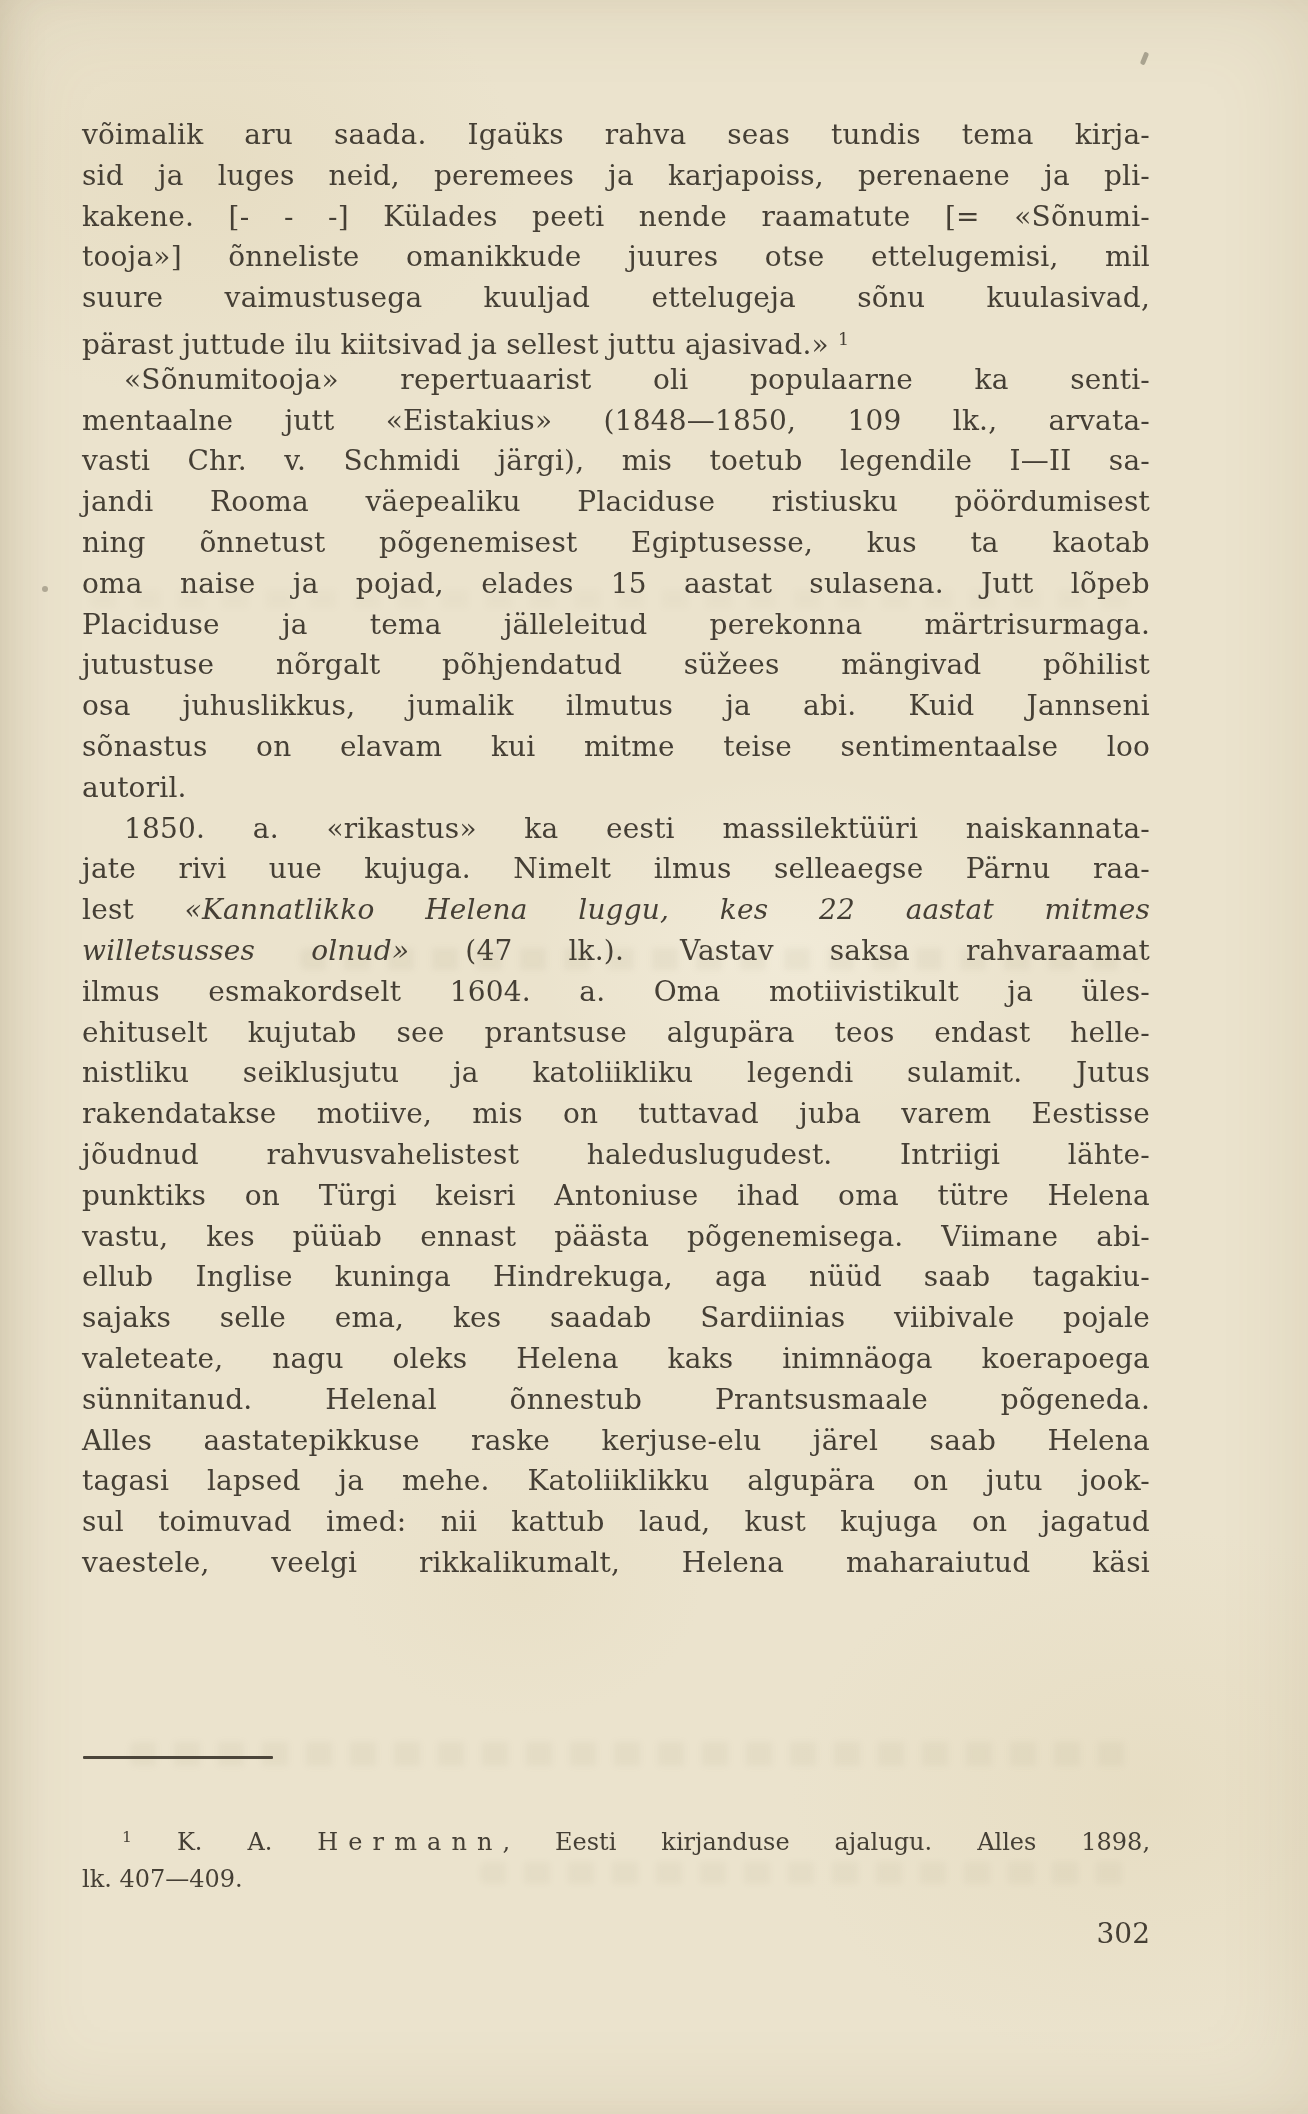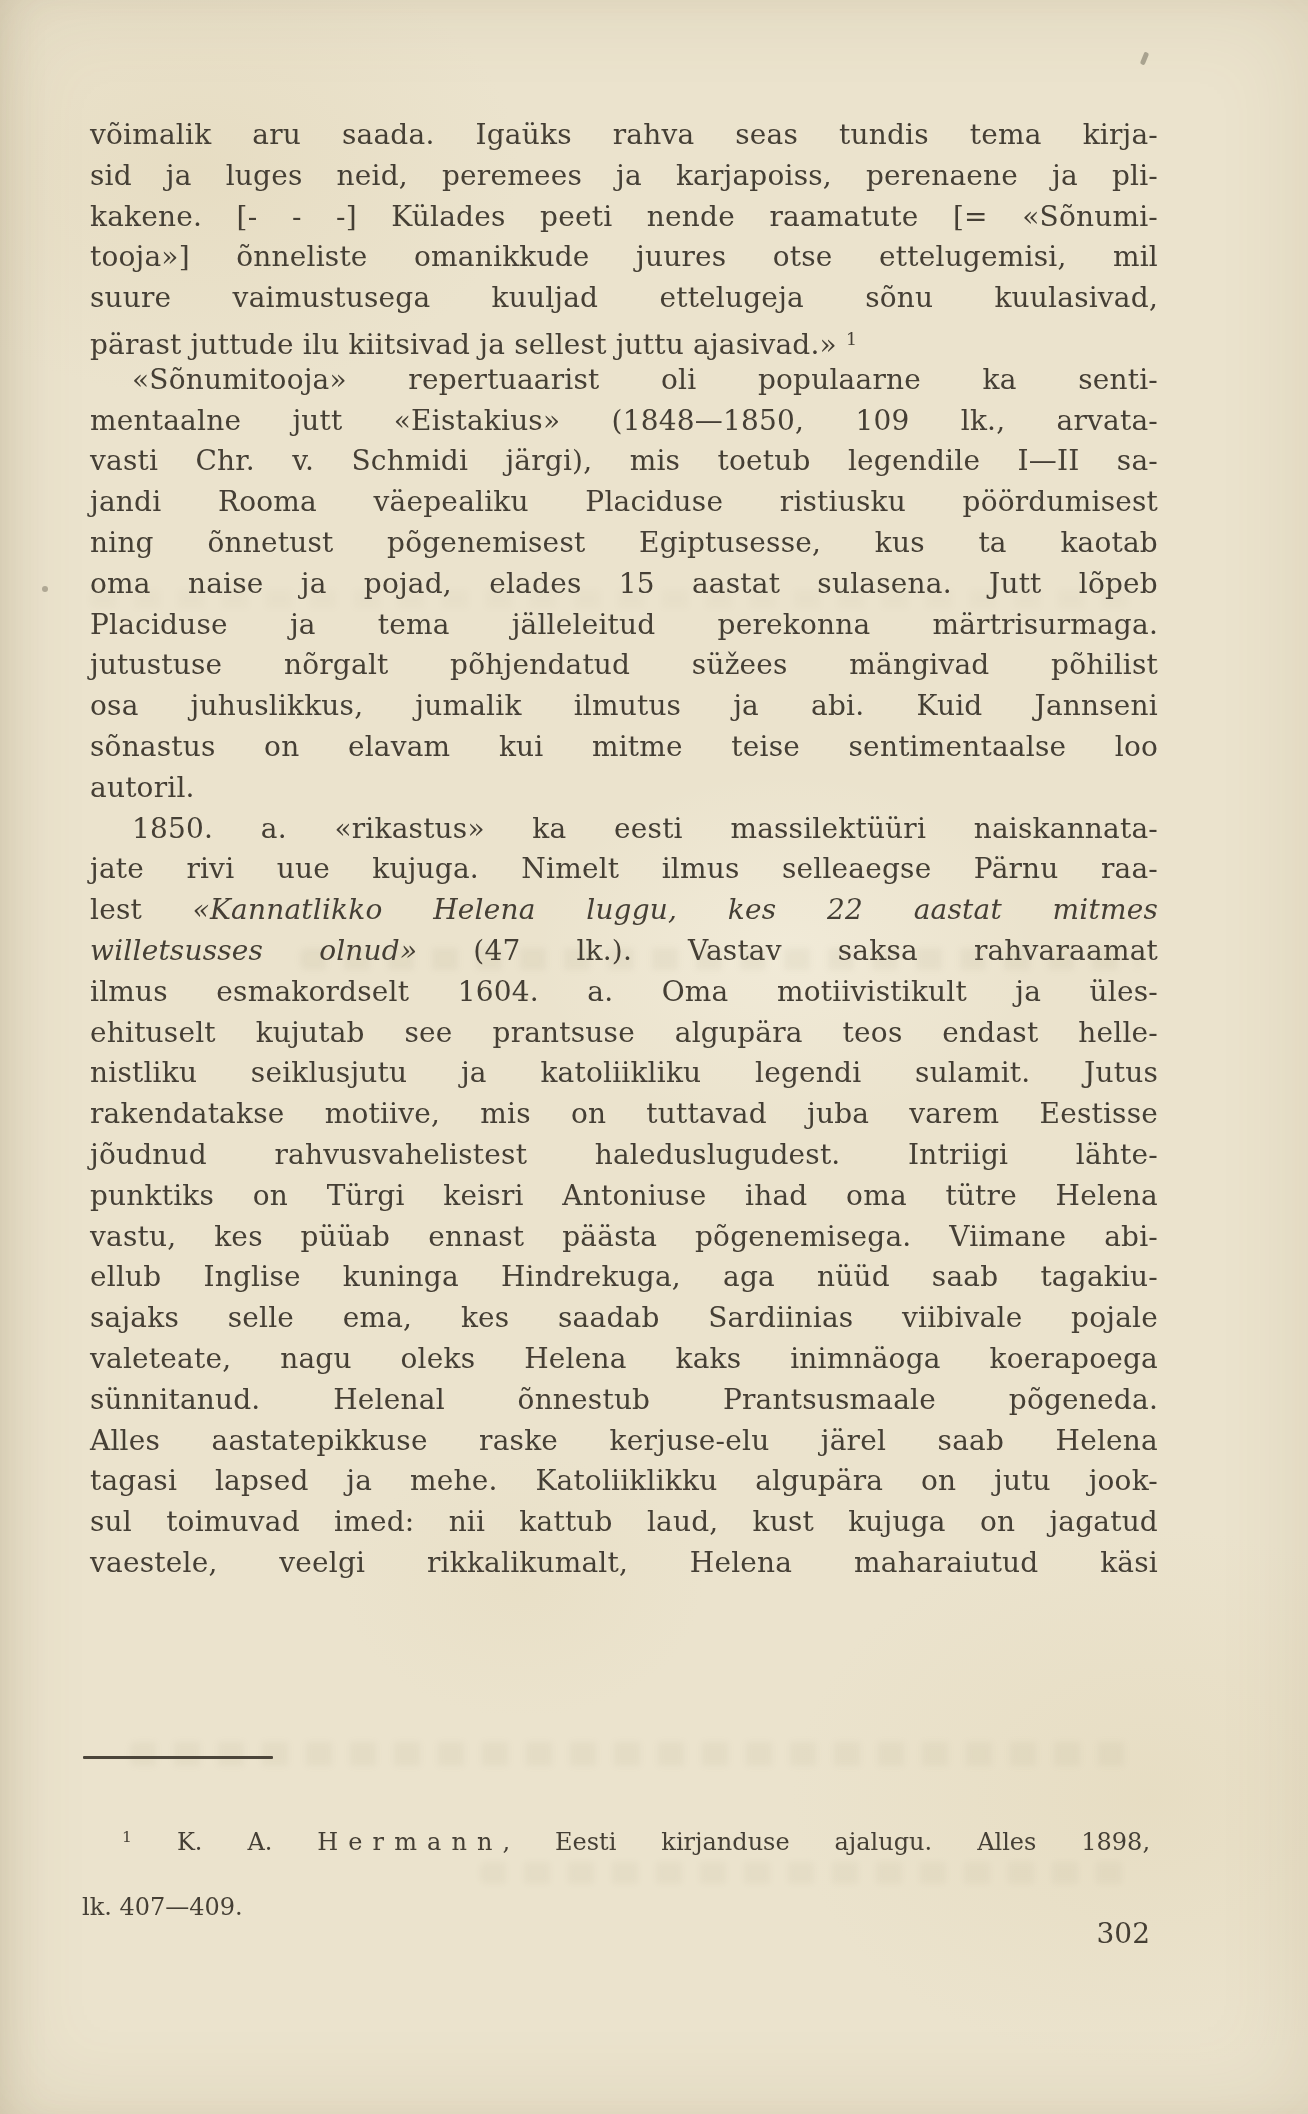--- a/index.html
+++ b/index.html
@@ -26,21 +26,21 @@
     pointer-events:none;
   }
   .g1{left:300px;top:948px;width:840px;height:22px;opacity:.55;}
   .g2{left:130px;top:1742px;width:1010px;height:24px;opacity:.5;}
   .g3{left:480px;top:1862px;width:660px;height:22px;opacity:.45;}
   .g4{left:90px;top:590px;width:1040px;height:18px;opacity:.25;}
   .speck1{position:absolute;left:1142px;top:52px;width:5px;height:13px;background:rgba(92,86,70,.45);transform:rotate(22deg);border-radius:2px;}
   .speck2{position:absolute;left:42px;top:586px;width:6px;height:6px;background:rgba(92,86,70,.4);border-radius:50%;}
 
   .textblock{
-    position:absolute;left:82px;top:115px;width:1068px;margin-left:8px;
+    position:absolute;left:82px;top:115px;width:1068px;
   }
   .textblock .line{
     font-size:28px;
     line-height:40.8px;
     height:40.8px;
     text-align:justify;
     text-align-last:justify;
     white-space:normal;
     letter-spacing:.2px;
   }
@@ -57,21 +57,21 @@
   .footnote{
     position:absolute;left:82px;top:1816px;width:1068px;
   }
   .footnote .line{
     font-size:24px;
     line-height:42px;
     height:42px;
     text-align:justify;
     text-align-last:justify;
   }
-  .footnote .line.nat{text-align-last:left;margin-top:28px;}
+  .footnote .line.nat{text-align-last:left;}
   .footnote .line.ind{text-indent:40px;}
   .footnote .s-sup{vertical-align:8px;font-size:.65em;}
 
   .pagenum{
     position:absolute;left:82px;top:1918px;width:1068px;
     text-align:right;
     font-size:28px;line-height:32px;
     color:#443e33;
   }
 </style>

